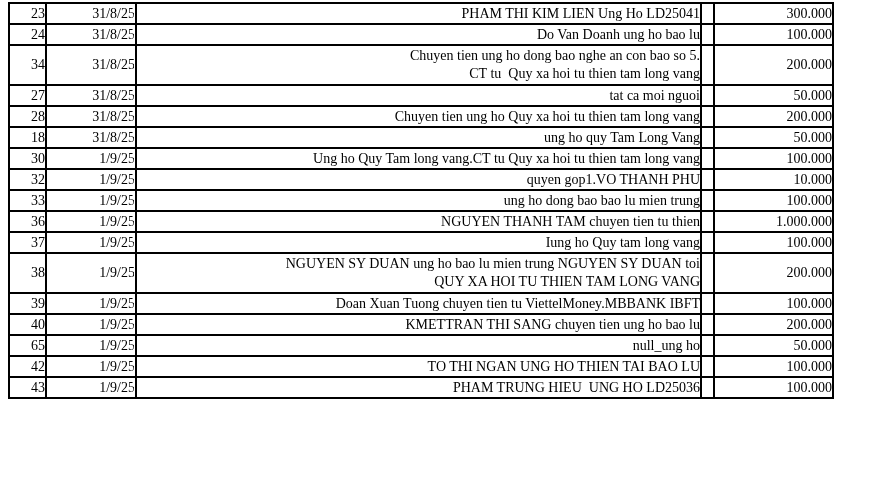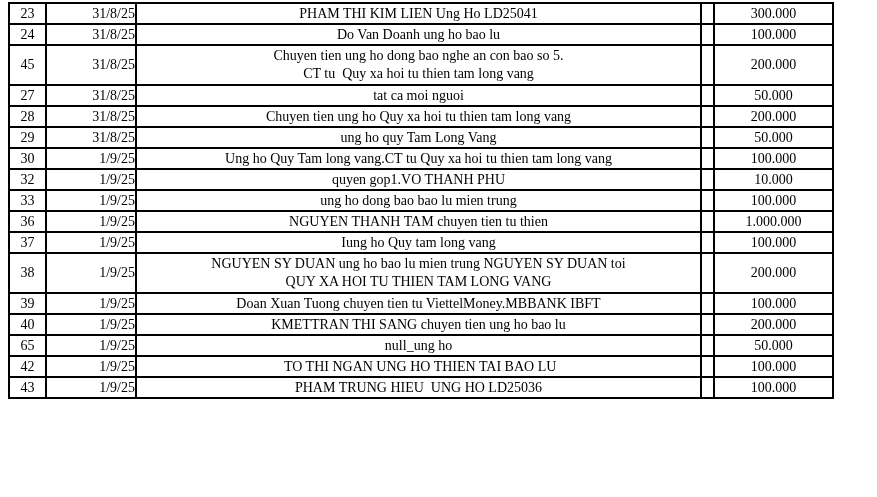--- a/index.html
+++ b/index.html
@@ -33,33 +33,34 @@
   table.donation-table td {
     border: 2px solid #000000;
     padding: 0;
     vertical-align: middle;
     overflow: hidden;
     line-height: 18px;
   }
   tr.row-single td { height: 19px; }
   tr.row-double td { height: 38px; }
   td.cell-no {
-    text-align: center;
+    text-align: right;
   }
   td.cell-date {
     text-align: right;
     padding-right: 3px;
+    border-radius: 10px;
   }
   td.cell-desc {
-    text-align: center;
+    text-align: right;
     padding-left: 3px;
     white-space: pre;
   }
   td.cell-amount {
-    text-align: center;
+    text-align: right;
   }
 </style>
 </head>
 <body>
 
 <div id="sheet">
   <table class="donation-table">
     <colgroup>
       <col style="width:37px">
       <col style="width:90px">
@@ -76,21 +77,21 @@
     <td class="cell-amount">300.000</td>
   </tr>
         <tr class="row-single">
     <td class="cell-no">24</td>
     <td class="cell-date">31/8/25</td>
     <td class="cell-desc">Do Van Doanh ung ho bao lu</td>
     <td class="cell-spacer"></td>
     <td class="cell-amount">100.000</td>
   </tr>
         <tr class="row-double">
-    <td class="cell-no">45</td>
+    <td class="cell-no">34</td>
     <td class="cell-date">31/8/25</td>
     <td class="cell-desc">Chuyen tien ung ho dong bao nghe an con bao so 5.
 CT tu  Quy xa hoi tu thien tam long vang</td>
     <td class="cell-spacer"></td>
     <td class="cell-amount">200.000</td>
   </tr>
         <tr class="row-single">
     <td class="cell-no">27</td>
     <td class="cell-date">31/8/25</td>
     <td class="cell-desc">tat ca moi nguoi</td>
@@ -98,21 +99,21 @@
     <td class="cell-amount">50.000</td>
   </tr>
         <tr class="row-single">
     <td class="cell-no">28</td>
     <td class="cell-date">31/8/25</td>
     <td class="cell-desc">Chuyen tien ung ho Quy xa hoi tu thien tam long vang</td>
     <td class="cell-spacer"></td>
     <td class="cell-amount">200.000</td>
   </tr>
         <tr class="row-single">
-    <td class="cell-no">29</td>
+    <td class="cell-no">18</td>
     <td class="cell-date">31/8/25</td>
     <td class="cell-desc">ung ho quy Tam Long Vang</td>
     <td class="cell-spacer"></td>
     <td class="cell-amount">50.000</td>
   </tr>
         <tr class="row-single">
     <td class="cell-no">30</td>
     <td class="cell-date">1/9/25</td>
     <td class="cell-desc">Ung ho Quy Tam long vang.CT tu Quy xa hoi tu thien tam long vang</td>
     <td class="cell-spacer"></td>

